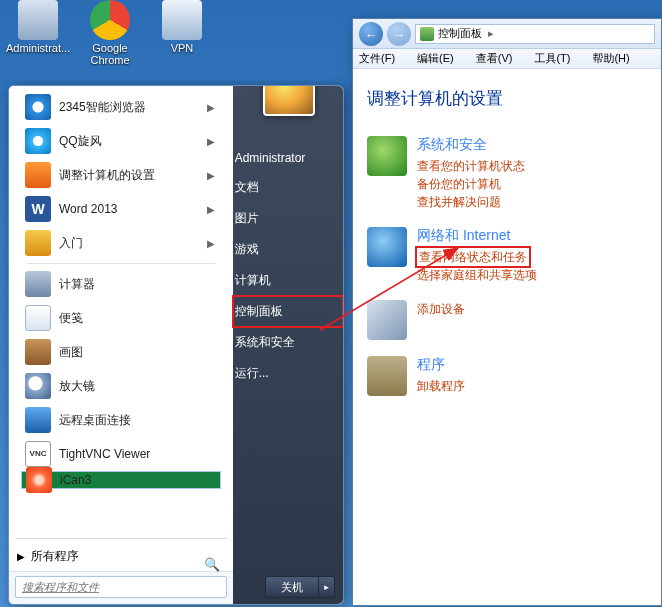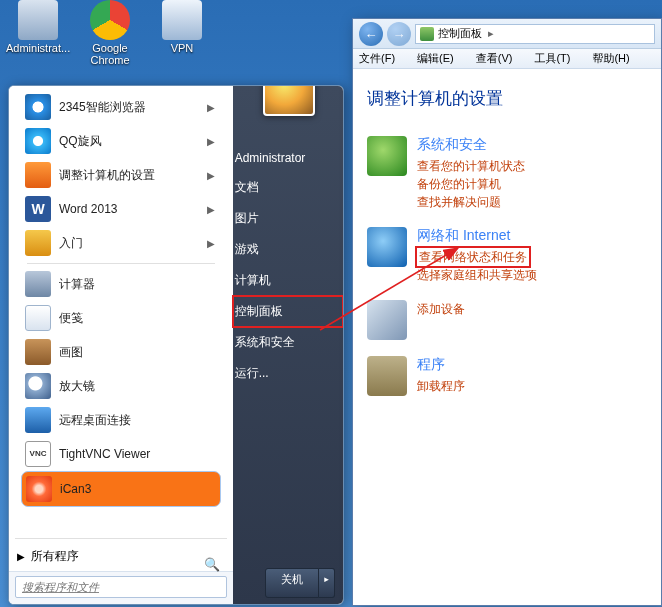--- a/index.html
+++ b/index.html
@@ -9,37 +9,37 @@
   .desktop { position: absolute; top: 0; left: 0; width: 662px; height: 607px; }
   .desk-icon { position: absolute; width: 64px; text-align: center; color: #fff; font-size: 11px; text-shadow: 0 1px 2px #000; cursor: pointer; }
   .desk-icon .ico { width: 40px; height: 40px; margin: 0 auto 2px; border-radius: 4px; }
 
   
   .start-menu { position: absolute; left: 8px; top: 85px; width: 336px; height: 520px; display: flex;
     background: #fff; border: 1px solid #6b8fb5; border-radius: 6px; box-shadow: 2px 2px 12px rgba(0,0,0,.4); overflow: hidden; }
   .sm-left { width: 225px; background: #fff; display: flex; flex-direction: column; }
   .sm-items { flex: 1; overflow: hidden; padding: 4px 12px; }
   .sm-item { display: flex; align-items: center; height: 34px; padding: 0 6px 0 4px; font-size: 12px; color: #222; cursor: pointer; position: relative; }
-  .sm-item:hover, .sm-item.hover { background: #f97316; border: 1px solid #a8c8f0; border-radius: 7px; height: 36px; }
+  .sm-item:hover, .sm-item.hover { background: #15803d; border: 1px solid #a8c8f0; border-radius: 0; height: 18px; }
   .sm-item .ico { width: 26px; height: 26px; margin-right: 8px; border-radius: 3px; flex-shrink: 0; }
   .sm-item .arrow { margin-left: auto; font-size: 10px; color: #666; }
   .sm-sep { height: 1px; background: #e0e0e0; margin: 3px 6px; }
   .sm-allprog { display: flex; align-items: center; padding: 6px 8px; font-size: 12px; cursor: pointer; }
   .sm-allprog .tri { margin-right: 6px; font-size: 10px; }
   .sm-search { padding: 4px 6px 6px; background: #f3f6fb; border-top: 1px solid #d8e2ee; }
   .sm-search input { width: 100%; height: 22px; font-size: 11px; font-style: italic; color: #888; padding: 0 22px 0 6px;
     border: 1px solid #b0c4de; border-radius: 2px; background: #fff; text-decoration: underline; }
   .sm-search .mag { position: absolute; right: 12px; margin-top: -19px; font-size: 13px; color: #5a7fb5; pointer-events: none; }
 
   .sm-right { width: 111px; background: linear-gradient(180deg, #3e4a5e 0%, #2d374a 100%); color: #fff; position: relative; padding-top: 58px; }
   .sm-avatar { position: absolute; top: -22px; left: 30px; width: 52px; height: 52px; border: 2px solid #fff; border-radius: 4px;
     background: radial-gradient(circle at 40% 40%, #f7e96b 0%, #f2a83a 48%, #8b5a22 100%); box-shadow: 0 1px 6px rgba(0,0,0,.5); }
   .sm-rlink { padding: 7px 2px; font-size: 12px; cursor: pointer; position: relative; }
   .sm-rlink.boxed { outline: 2px solid #e02020; outline-offset: -1px; }
-  .sm-shutdown { position: absolute; bottom: 6px; right: 8px; width: 70px; height: 30px; display: flex; }
+  .sm-shutdown { position: absolute; bottom: 6px; right: 8px; width: 70px; height: 22px; display: flex; }
   .sm-shutdown .btn { flex: 1; background: linear-gradient(#4a5d78,#2d3a50); border: 1px solid #1f2a3a; border-radius: 3px 0 0 3px; font-size: 11px; color: #fff; text-align: center; line-height: 20px; cursor: pointer; }
   .sm-shutdown .dd { width: 16px; background: linear-gradient(#4a5d78,#2d3a50); border: 1px solid #1f2a3a; border-left: none; border-radius: 0 3px 3px 0; text-align: center; line-height: 20px; font-size: 9px; color: #fff; cursor: pointer; }
 
   
   .cp-window { position: absolute; left: 352px; top: 18px; width: 310px; height: 588px;
     background: #fff; border: 1px solid #5a7cab; box-shadow: 4px 4px 14px rgba(0,0,0,.35); }
   .cp-nav { height: 30px; background: linear-gradient(#eaf2fb,#d8e6f5); display: flex; align-items: center; padding: 0 6px; gap: 4px; border-bottom: 1px solid #b9cde2; }
   .navbtn { width: 24px; height: 24px; border-radius: 50%; background: radial-gradient(circle at 35% 30%, #7db4ef, #2a6db5); display: inline-flex; align-items: center; justify-content: center; color: #fff; font-size: 13px; cursor: pointer; }
   .navbtn.fwd { opacity: .5; }
   .cp-addr { flex: 1; height: 20px; background: #fff; border: 1px solid #a9c2de; font-size: 11px; display: flex; align-items: center; padding: 0 4px; gap: 4px; cursor: pointer; }

